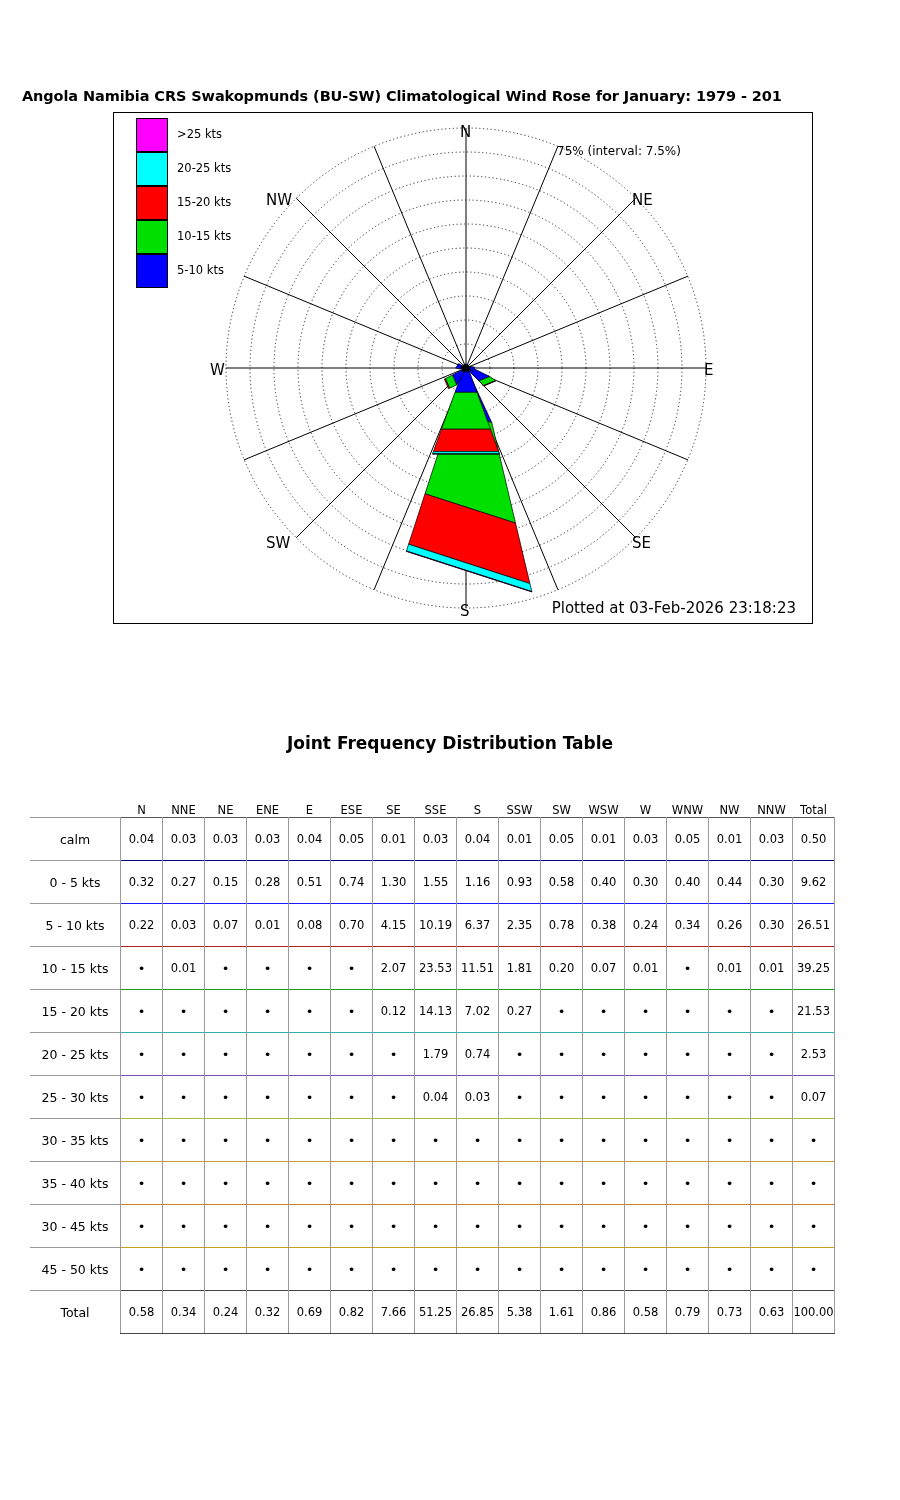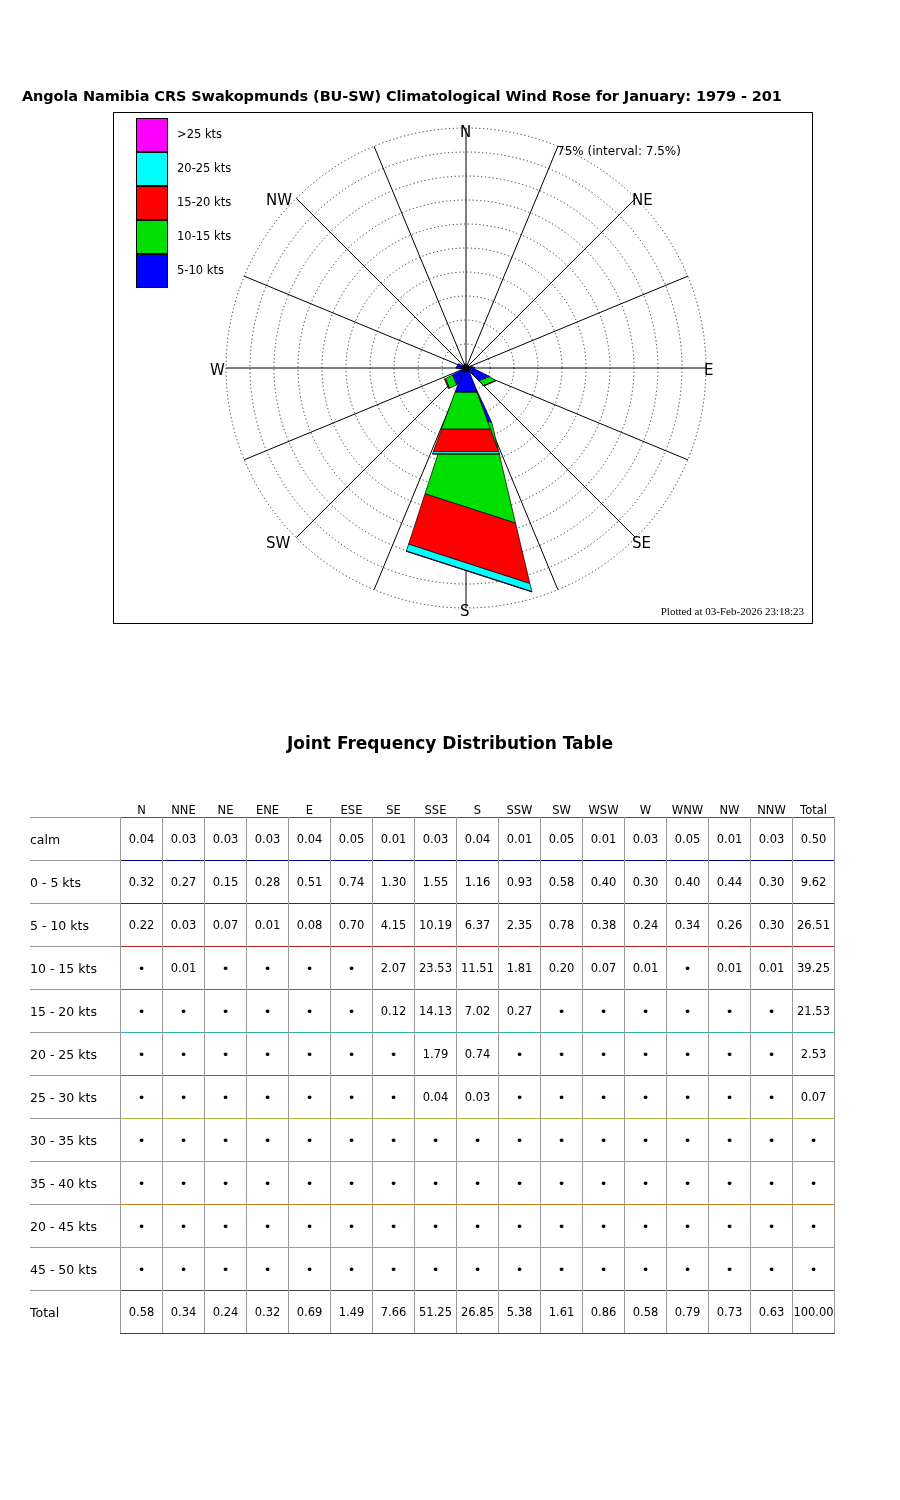--- a/index.html
+++ b/index.html
@@ -74,24 +74,23 @@
   }
 
   .interval-label {
     position: absolute;
     left: 443px;
     top: 31px;
     font-size: 12px;
   }
   .plot-stamp {
     position: absolute;
-    right: 8px;
+    right: 16px;
     bottom: 6px;
-    font-size: 11px;
-    font-family: Liberation Serif, serif;
+    font-size: 15px;
   }
   .compass {
     position: absolute;
     font-size: 15px;
   }
 
   
   .table-title {
     position: absolute;
     top: 733px;
@@ -113,21 +112,21 @@
     border-collapse: collapse;
     margin-left: 30px;
     font-size: 11.5px;
   }
   table.jfd td, table.jfd th {
     padding: 0;
     margin: 0;
   }
   .rowlabel {
     width: 90px;
-    text-align: left;
+    text-align: center;
     padding-right: 10px;
     font-size: 12.5px;
     font-weight: normal;
     white-space: nowrap;
   }
   .colhead {
     text-align: center;
     font-size: 11.5px;
     height: 22px;
     font-weight: normal;
@@ -520,21 +519,21 @@
           <td class="cell dot">•</td>
           <td class="cell dot">•</td>
           <td class="cell dot">•</td>
           <td class="cell dot">•</td>
           <td class="cell dot">•</td>
           <td class="cell dot">•</td>
           <td class="cell dot">•</td>
           <td class="cell dot">•</td>
         </tr>
         <tr class="band sep-4045">
-          <td class="rowlabel">20 - 45 kts</td>
+          <td class="rowlabel">30 - 45 kts</td>
           <td class="cell dot">•</td>
           <td class="cell dot">•</td>
           <td class="cell dot">•</td>
           <td class="cell dot">•</td>
           <td class="cell dot">•</td>
           <td class="cell dot">•</td>
           <td class="cell dot">•</td>
           <td class="cell dot">•</td>
           <td class="cell dot">•</td>
           <td class="cell dot">•</td>
@@ -566,21 +565,21 @@
           <td class="cell dot">•</td>
           <td class="cell dot">•</td>
         </tr>
         <tr class="band sep-total">
           <td class="rowlabel">Total</td>
           <td class="cell">0.58</td>
           <td class="cell">0.34</td>
           <td class="cell">0.24</td>
           <td class="cell">0.32</td>
           <td class="cell">0.69</td>
-          <td class="cell">1.49</td>
+          <td class="cell">0.82</td>
           <td class="cell">7.66</td>
           <td class="cell">51.25</td>
           <td class="cell">26.85</td>
           <td class="cell">5.38</td>
           <td class="cell">1.61</td>
           <td class="cell">0.86</td>
           <td class="cell">0.58</td>
           <td class="cell">0.79</td>
           <td class="cell">0.73</td>
           <td class="cell">0.63</td>

